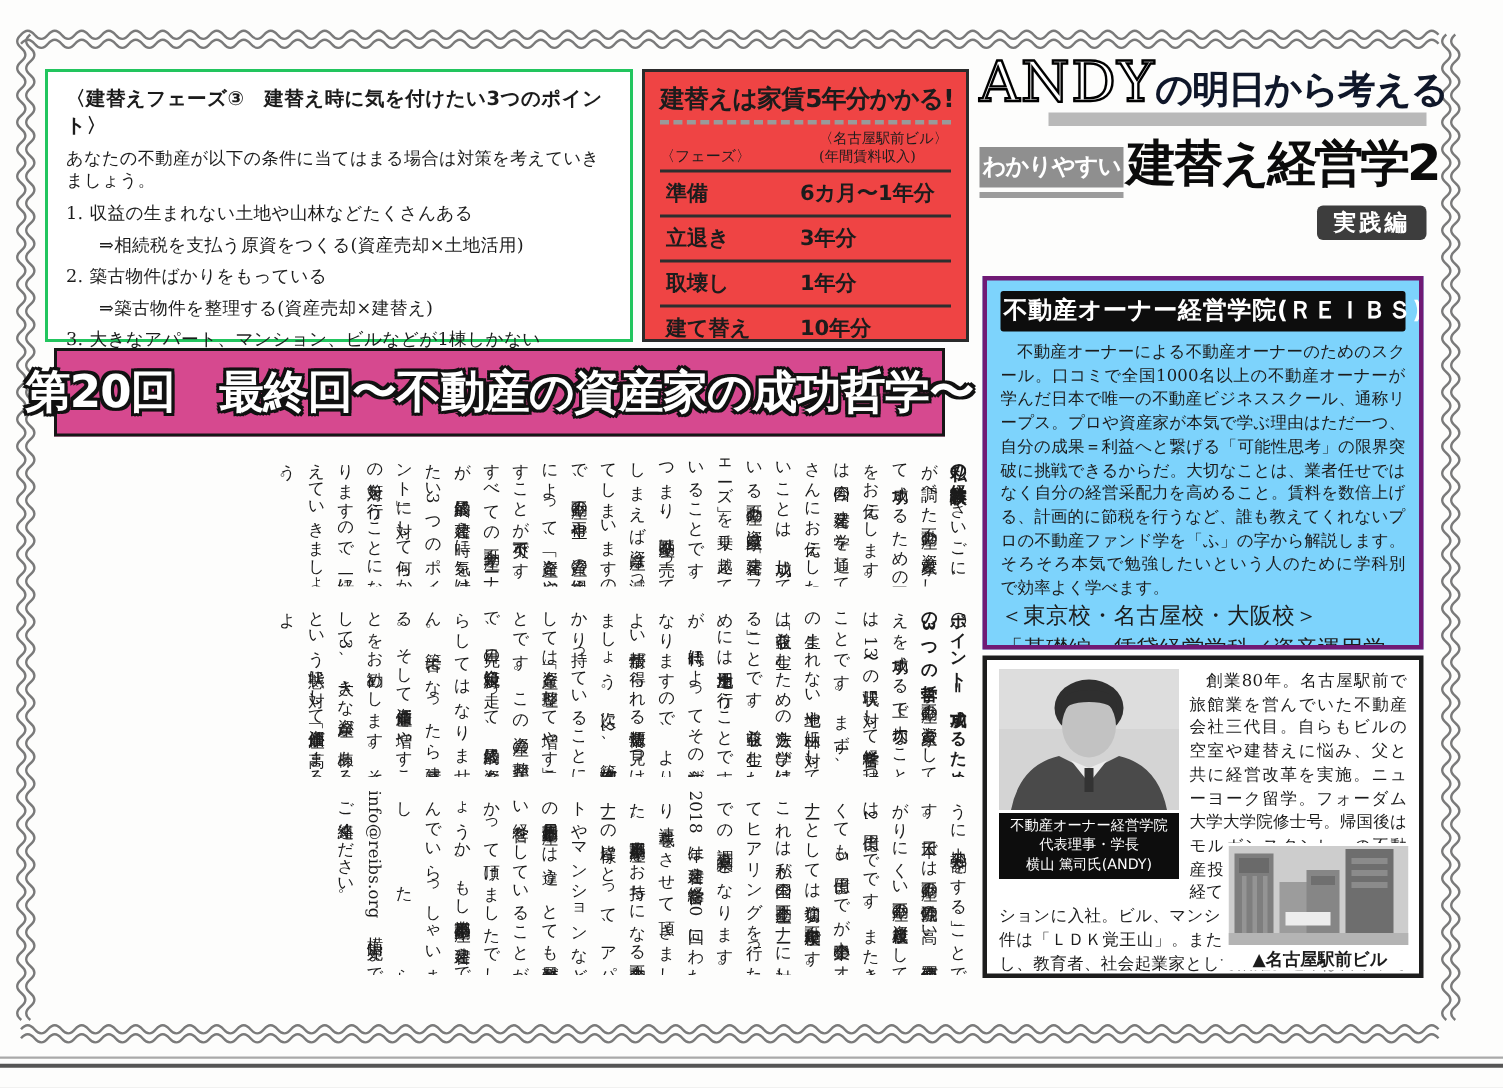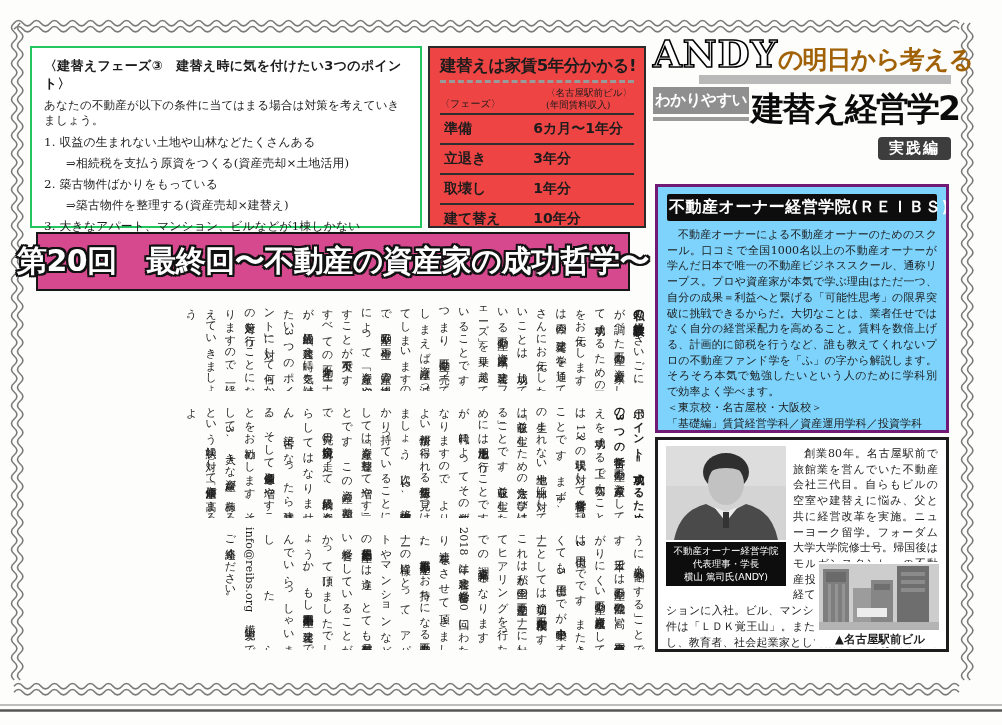--- a/index.html
+++ b/index.html
@@ -30,48 +30,48 @@
   .cost-head .c1{font-size:10px;}
   .cost-head .c2{font-size:9.5px;text-align:left;line-height:1.25;}
   .cost-row{display:flex;border-top:2px solid #2e2e2e;padding:5px 0 5px 4px;
     font-family:"DejaVu Sans","Liberation Sans",sans-serif;font-weight:bold;font-size:14px;}
   .cost-row .phase{width:47%;}
   .cost-row .cost{width:53%;}
 
   
   .masthead{left:653px;top:36px;width:298px;height:144px;}
   .mast-line1{display:flex;align-items:flex-end;white-space:nowrap;}
-  .brand{font-family:"DejaVu Serif","Liberation Serif",serif;font-weight:bold;font-size:37px;
+  .brand{font-family:"DejaVu Serif","Liberation Serif",serif;font-weight:normal;font-size:37px;
     line-height:1;color:#fff;-webkit-text-stroke:1.6px #000;
     text-shadow:0 0 1px #000;letter-spacing:1px;}
   .tagline{font-family:"DejaVu Serif","Liberation Serif",serif;font-weight:900;font-size:25px;
-    line-height:1.05;color:#a16207;letter-spacing:-1px;}
+    line-height:1.05;color:#0f172a;letter-spacing:-1px;}
   .mast-graybar{height:9px;background:#b9b9b9;margin:2px 0 3px 46px;}
-  .mast-line2{display:flex;align-items:flex-start;white-space:nowrap;}
+  .mast-line2{display:flex;align-items:flex-end;white-space:nowrap;}
   .kicker-wrap{width:106px;margin-right:2px;}
   .kicker{display:block;background:#8f8f8f;color:#fff;text-align:center;
     font-family:"DejaVu Sans","Liberation Sans",sans-serif;font-weight:bold;font-size:15.5px;
     padding:3px 2px;letter-spacing:-.5px;}
   .kicker-underline{height:4px;background:#9c9c9c;margin-top:3px;}
   .mast-title{font-family:"DejaVu Sans","Liberation Sans",sans-serif;font-weight:900;
     font-size:33px;color:#0b0b0b;letter-spacing:-2px;}
   .badge-row{text-align:right;margin-top:5px;}
   .badge{display:inline-block;background:#3d3d3d;color:#fff;border-radius:4px;
     font-family:"DejaVu Sans","Liberation Sans",sans-serif;font-weight:bold;font-size:15px;
     padding:2px 11px;letter-spacing:2px;}
 
   
   .reibs-box{left:655px;top:184px;width:294px;height:249px;border:3px solid #701a75;
     padding:7px 9px;background:#7dd3fc;overflow:hidden;}
   .reibs-header{background:#0d0d0d;color:#fff;text-align:center;border-radius:2px;
     font-family:"DejaVu Sans","Liberation Sans",sans-serif;font-weight:bold;font-size:16px;
     padding:3px 2px;letter-spacing:.5px;white-space:nowrap;}
   .reibs-desc{font-size:11px;line-height:1.43;text-align:justify;margin-top:6px;
     text-indent:1em;letter-spacing:.1px;}
-  .reibs-line{font-size:11px;line-height:1.45;letter-spacing:.1px;}
+  .reibs-line{font-size:15px;line-height:1.45;letter-spacing:.1px;}
 
   
   .bio-box{left:655px;top:437px;width:294px;height:215px;border:3px solid #1d1d1d;
     padding:6px 8px;background:#fff;overflow:hidden;position:absolute;}
   .bio-left{float:left;width:120px;margin:0 7px 2px 0;}
   .portrait-photo{width:120px;height:94px;display:block;}
   .caption-box{background:#0d0d0d;color:#fff;text-align:center;margin-top:2px;
     font-family:"DejaVu Sans","Liberation Sans",sans-serif;font-weight:normal;
     font-size:9.5px;line-height:1.35;padding:3px 1px;}
   .bio-text{font-size:11px;line-height:1.43;text-align:justify;text-indent:1em;letter-spacing:.1px;}

